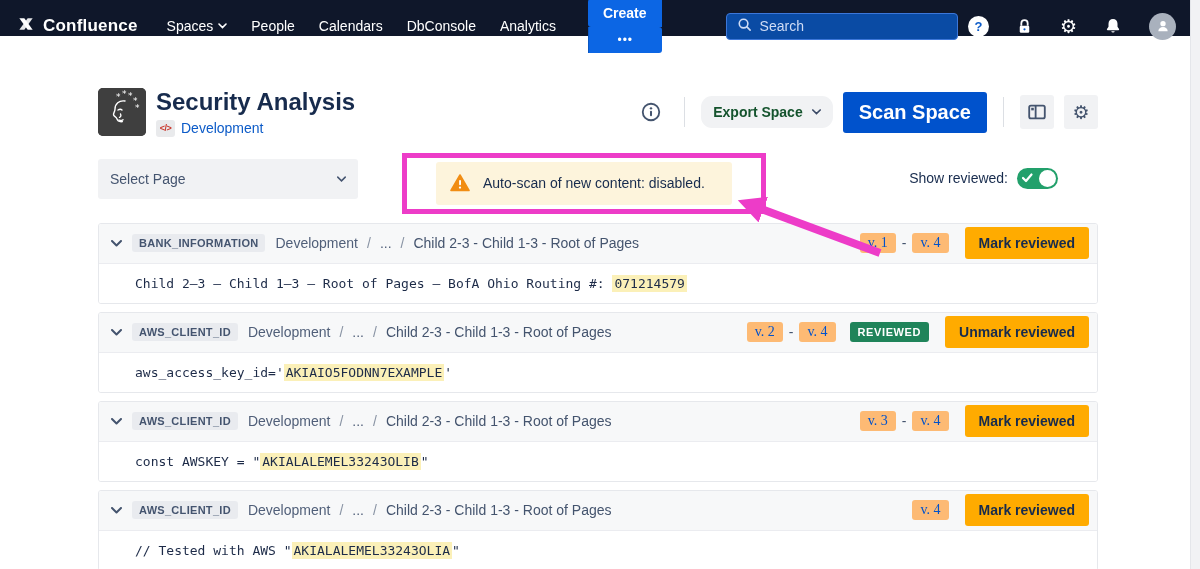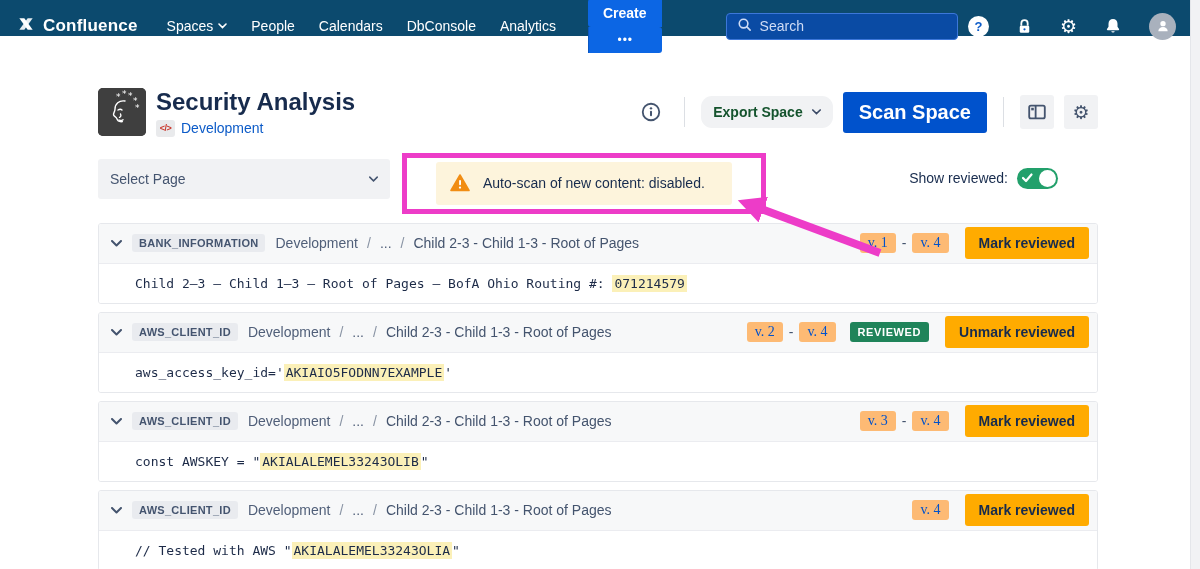--- a/index.html
+++ b/index.html
@@ -2,21 +2,21 @@
 <html><head>
 <meta charset="utf-8">
 <style>
   * { margin:0; padding:0; box-sizing:border-box; }
   html,body { width:1200px; height:569px; overflow:hidden; background:#fff;
               font-family:"Liberation Sans", sans-serif; }
   body { position:relative; }
 
   
   .nav { position:absolute; left:0; top:0; width:1190px; height:36px;
-         background:#0c4a6e; display:flex; align-items:center; padding:16px 14px 0 16px;
+         background:#0f172a; display:flex; align-items:center; padding:16px 14px 0 16px;
          color:#fff; gap:4px; }
   .brand { display:flex; align-items:center; gap:7px; margin-right:14px; cursor:pointer; }
   .brand-name { font-size:17px; font-weight:700; letter-spacing:.2px; }
   .nav-item { font-size:14px; padding:5px 11px; border-radius:3px; display:flex;
               align-items:center; gap:5px; cursor:pointer; white-space:nowrap; }
   .chev { width:9px; height:6px; display:inline-block; }
   .create-group { display:flex; margin-left:17px;flex-direction:column; }
   .btn-create { background:#0c66e4; color:#fff; font-weight:700; font-size:14px;
                 border:none; padding:6px 15px; border-radius:3px 0 0 3px; cursor:pointer; }
   .btn-more { background:#0c66e4; color:#fff; border:none; border-left:1px solid #0a57c2;
@@ -63,21 +63,21 @@
                 font-family:"Liberation Sans",sans-serif; }
   .btn-primary { background:#0052cc; border:none; border-radius:3px; color:#fff;
                  font-size:20px; font-weight:700; padding:9px 16px; cursor:pointer;
                  font-family:"Liberation Sans",sans-serif; }
   .icon-btn { background:#f1f2f4; border:none; border-radius:3px; width:34px; height:34px;
               display:flex; align-items:center; justify-content:center; cursor:pointer; }
   .gear-dark { font-family:"DejaVu Sans", sans-serif; font-size:19px; color:#44546e; line-height:1; }
 
   
   .toolbar { position:relative; height:61px; margin-top:16px; }
-  .select-page { position:absolute; left:0; top:6px; width:292px; height:40px;
+  .select-page { position:absolute; left:0; top:6px; width:260px; height:40px;
                  background:#f1f2f4; border-radius:3px; display:flex; align-items:center;
                  padding:0 12px; cursor:pointer; }
   .select-page .label { color:#44546f; font-size:14px; }
   .select-page .chev { margin-left:auto; }
 
   .annotate-box { position:absolute; left:304px; top:0; width:364px; height:61px;
                   border:5px solid #ed3cc8; background:#fff; display:flex;
                   align-items:center; justify-content:center; }
   .warn-alert { width:296px; height:43px; background:#fdf4dc; border-radius:3px;
                 display:flex; align-items:center; gap:13px; padding:0 14px; }

